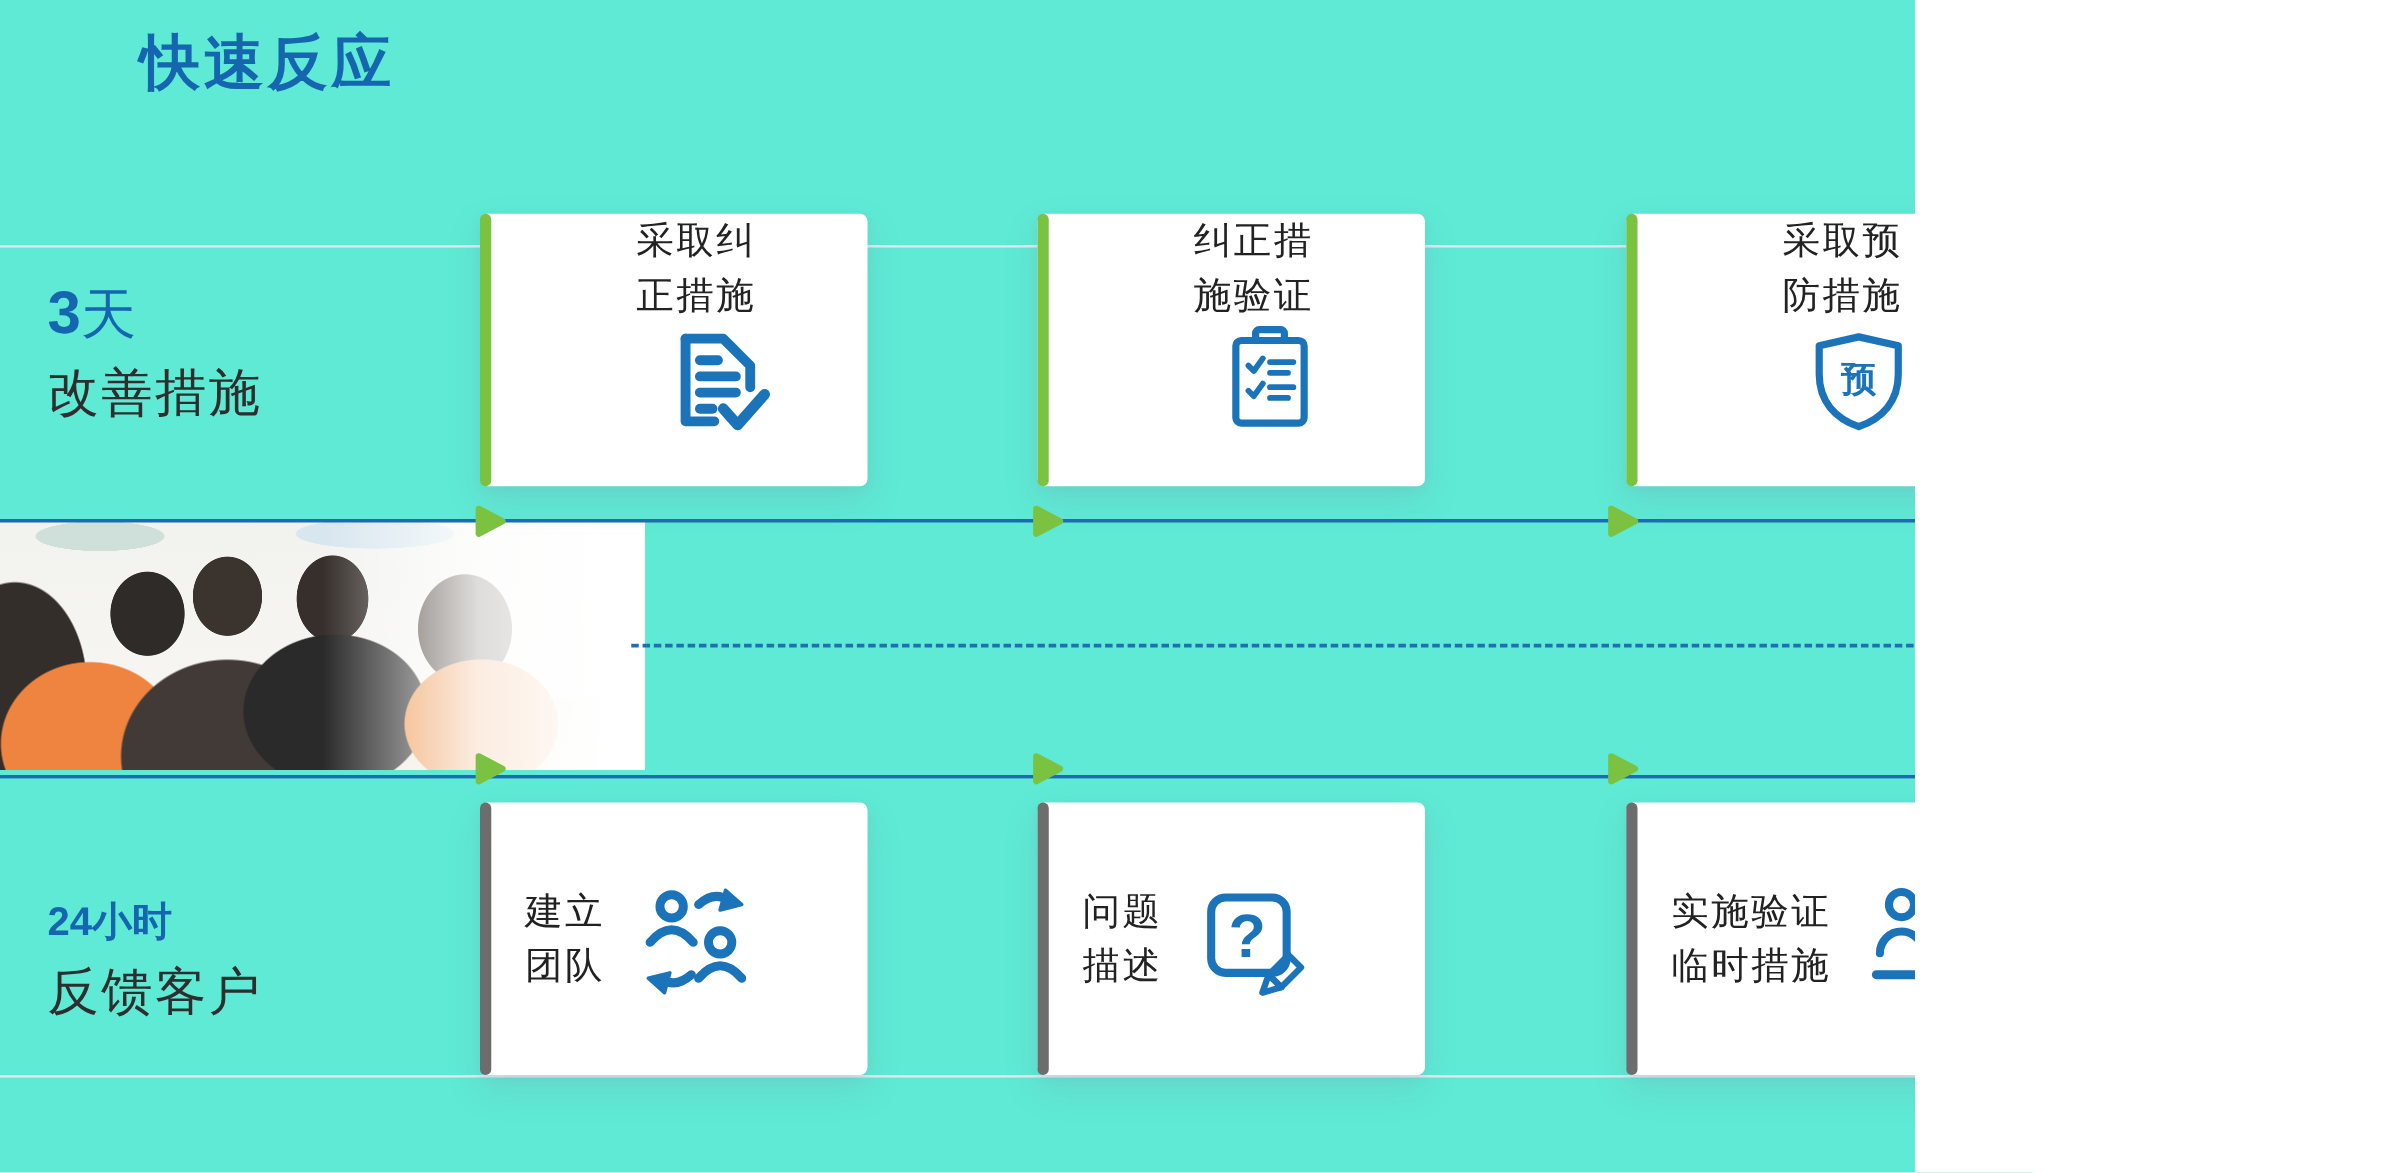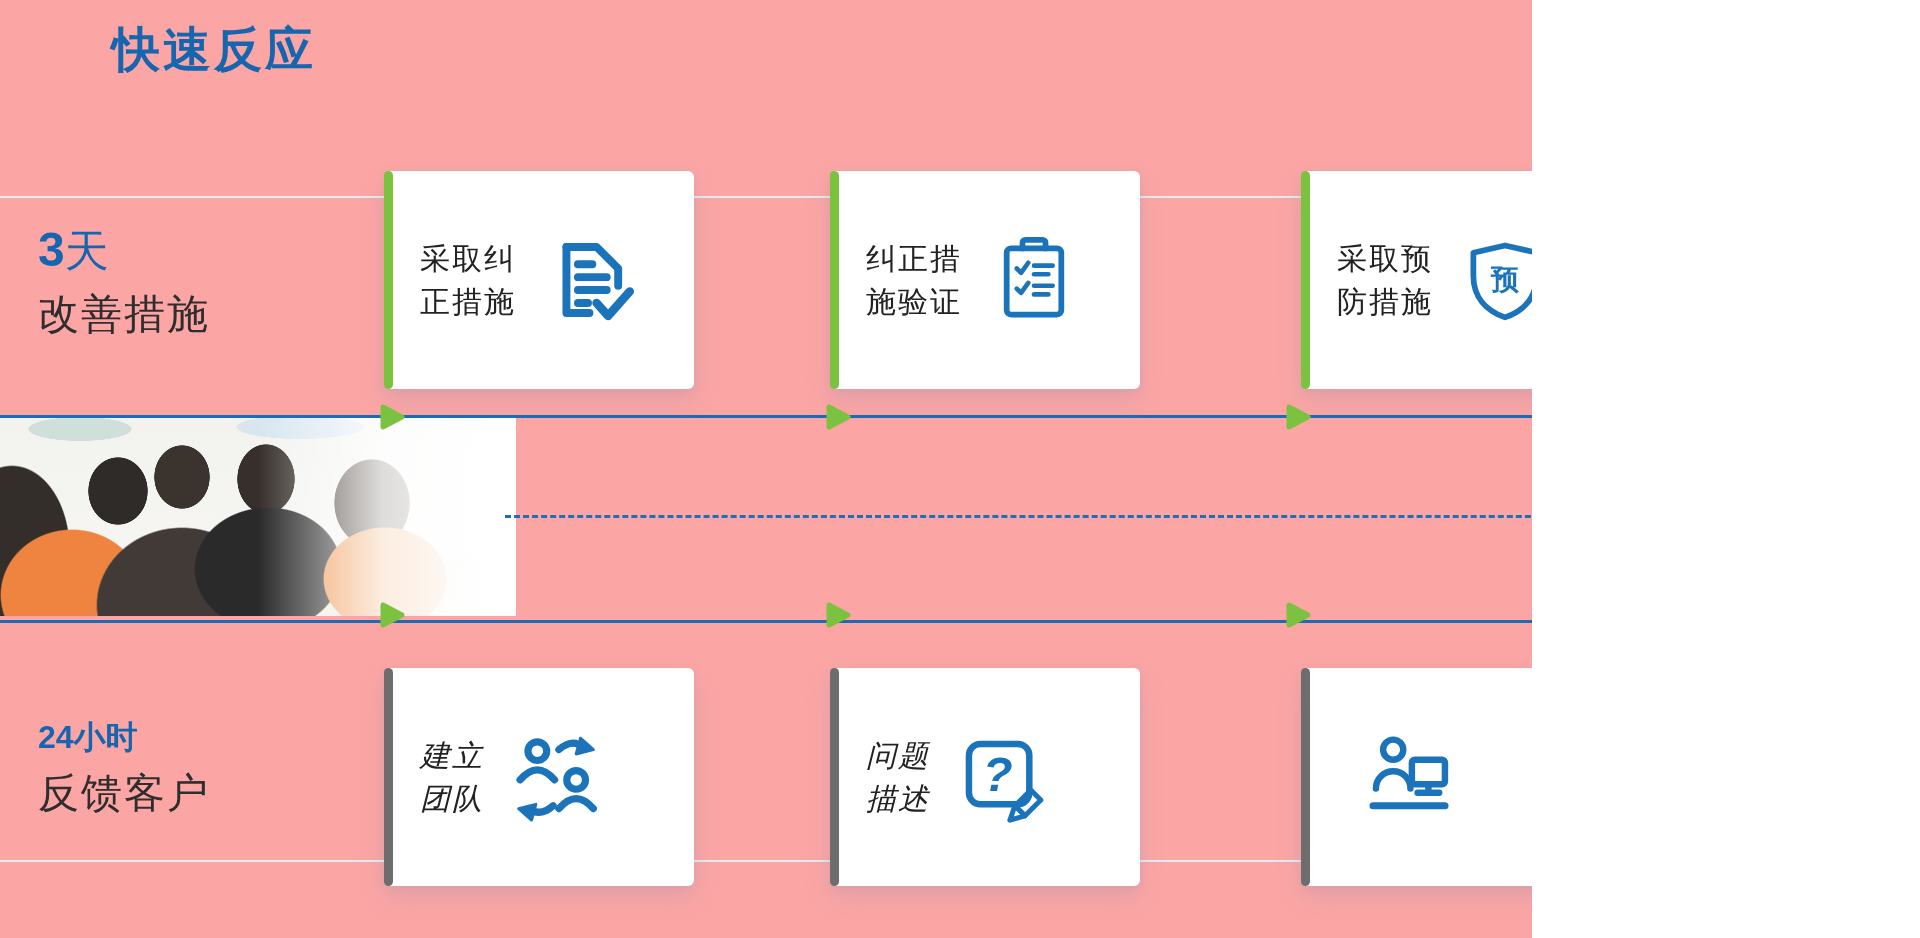--- a/index.html
+++ b/index.html
@@ -1,16 +1,16 @@
 <!DOCTYPE html>
 <html><head>
 <meta charset="utf-8">
 <style>
   html,body{margin:0;padding:0;background:#fff;}
-  .canvas{position:relative;width:1532px;height:938px;background:#fca5a5;overflow:hidden;
+  .canvas{position:relative;width:1532px;height:938px;background:#5eead4;overflow:hidden;
           font-family:"Liberation Sans",sans-serif;}
 
   
   .title{position:absolute;left:112px;top:18px;font-size:48px;font-weight:800;
          color:#1566af;letter-spacing:3px;}
 
   
   .outer-pill{position:absolute;left:-430px;top:196px;width:2342px;height:662px;
               border:2px solid #e5eaf1;border-radius:331px;}
 
@@ -49,21 +49,21 @@
       radial-gradient(ellipse 58px 84px at 12px 132px,  #332e2a 0 98%, rgba(255,255,255,0) 100%),
       radial-gradient(ellipse 52px 12px at 80px 12px,   #cfe0da 0 98%, rgba(255,255,255,0) 100%),
       radial-gradient(ellipse 64px 12px at 300px 10px,  #d8e6ef 0 98%, rgba(255,255,255,0) 100%),
       linear-gradient(180deg, rgba(0,0,0,0) 70%, #e9e2d4 72%, #f1ebdf 100%),
       linear-gradient(180deg, #f2f2ef 0%, #f8f7f4 100%);}
 
   
   .card{position:absolute;width:310px;height:218px;background:#ffffff;border-radius:6px;
         box-shadow:0 12px 26px rgba(125,145,175,.20),0 2px 8px rgba(125,145,175,.12);
         display:flex;align-items:center;padding-left:36px;box-sizing:border-box;z-index:4;}
-  .r1{top:171px;} .r2{top:668px;font-style:italic;}
+  .r1{top:171px;flex-direction:column;} .r2{top:642px;}
   .c1{left:384px;} .c2{left:830px;} .c3{left:1290px;margin-left:11px;}
   .bar{position:absolute;left:0;top:0;width:9px;height:100%;border-radius:5px;}
   .bar-green{background:#7cc241;}
   .bar-gray{background:#6d6d6d;}
   .card-txt{font-size:30px;line-height:1.45;color:#222222;letter-spacing:2px;white-space:pre-line;}
   .card-icn{margin-left:26px;position:relative;width:92px;height:92px;flex:0 0 auto;}
   .card-icn svg{display:block;width:92px;height:92px;}
   .shield-badge{position:absolute;left:0;top:6px;width:92px;text-align:center;
                 font-size:28px;font-weight:700;color:#1b74ba;line-height:80px;}
 
@@ -217,20 +217,21 @@
         <rect x="9" y="9" width="42" height="42" rx="8" class="ic" stroke-width="4.5"></rect>
         <text x="29" y="42" text-anchor="middle" font-size="34" font-weight="bold" fill="#1b74ba" font-family="Liberation Sans, sans-serif">?</text>
         <path d="M41 52 L52 41 L59 48 L48 59 Z" fill="#ffffff" class="ic" stroke-width="3.5"></path>
         <path d="M41 52 L37.5 62 L48 59 Z" fill="#ffffff" class="ic" stroke-width="3.5"></path>
       </svg>
     </div>
   </div>
 
   <div class="card r2 c3">
     <div class="bar bar-gray"></div>
+    <div class="card-txt"><span>实施验证</span><br><span>临时措施</span></div>
     <div class="card-icn">
       <svg viewBox="0 0 64 64">
         <g class="ic" stroke-width="4.5">
           <circle cx="21" cy="13" r="7"></circle>
           <path d="M9 40 a12 12 0 0 1 24 0"></path>
           <rect x="34" y="20" width="23" height="17" rx="2"></rect>
           <path d="M45.5 37 v6"></path>
           <path d="M38 43 h15"></path>
         </g>
         <path d="M7 52 h50" class="ic" stroke-width="5"></path>

